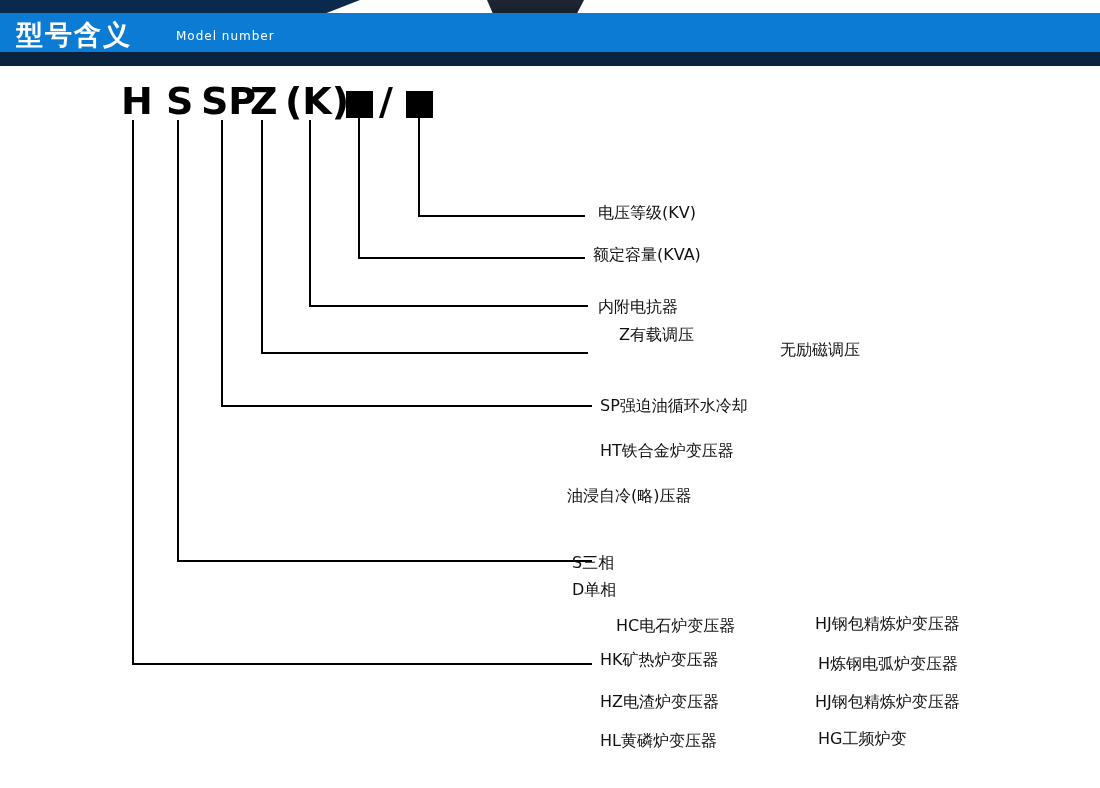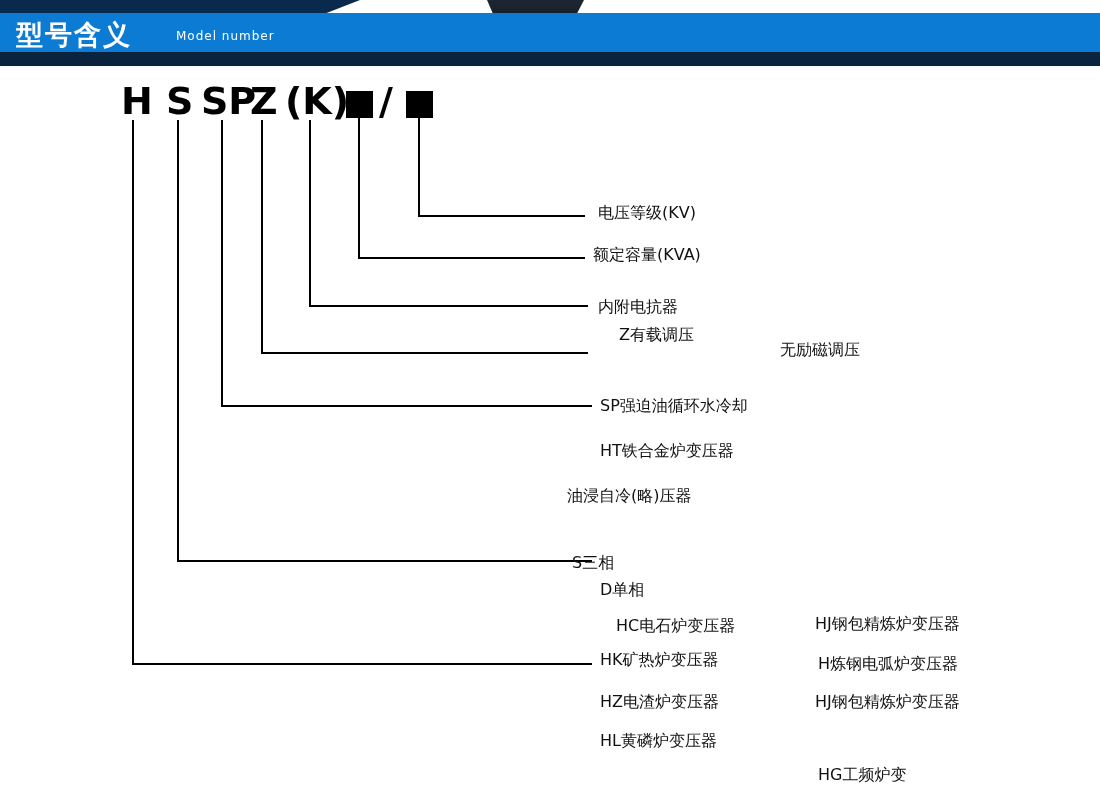--- a/index.html
+++ b/index.html
@@ -112,28 +112,28 @@
     <div class="label" style="left:598px;top:298px;">内附电抗器</div>
 
     <div class="label" style="left:598px;top:326px;margin-left:21px;">Z有载调压</div>
     <div class="label" style="left:780px;top:341px;">无励磁调压</div>
 
     <div class="label" style="left:600px;top:397px;">SP强迫油循环水冷却</div>
     <div class="label" style="left:600px;top:442px;">HT铁合金炉变压器</div>
     <div class="label" style="left:567px;top:487px;">油浸自冷(略)压器</div>
 
     <div class="label" style="left:572px;top:554px;">S三相</div>
-    <div class="label" style="left:600px;top:581px;">D单相</div>
+    <div class="label" style="left:572px;top:581px;">D单相</div>
 
     <div class="label" style="left:616px;top:617px;">HC电石炉变压器</div>
     <div class="label" style="left:815px;top:615px;">HJ钢包精炼炉变压器</div>
 
     <div class="label" style="left:600px;top:651px;">HK矿热炉变压器</div>
     <div class="label" style="left:818px;top:655px;">H炼钢电弧炉变压器</div>
 
     <div class="label" style="left:600px;top:693px;">HZ电渣炉变压器</div>
     <div class="label" style="left:815px;top:693px;">HJ钢包精炼炉变压器</div>
 
     <div class="label" style="left:600px;top:732px;">HL黄磷炉变压器</div>
-    <div class="label" style="left:818px;top:730px;margin-top:36px;">HG工频炉变</div>
+    <div class="label" style="left:818px;top:730px;">HG工频炉变</div>
   </div>
 
 </div>
 
 </body></html>

